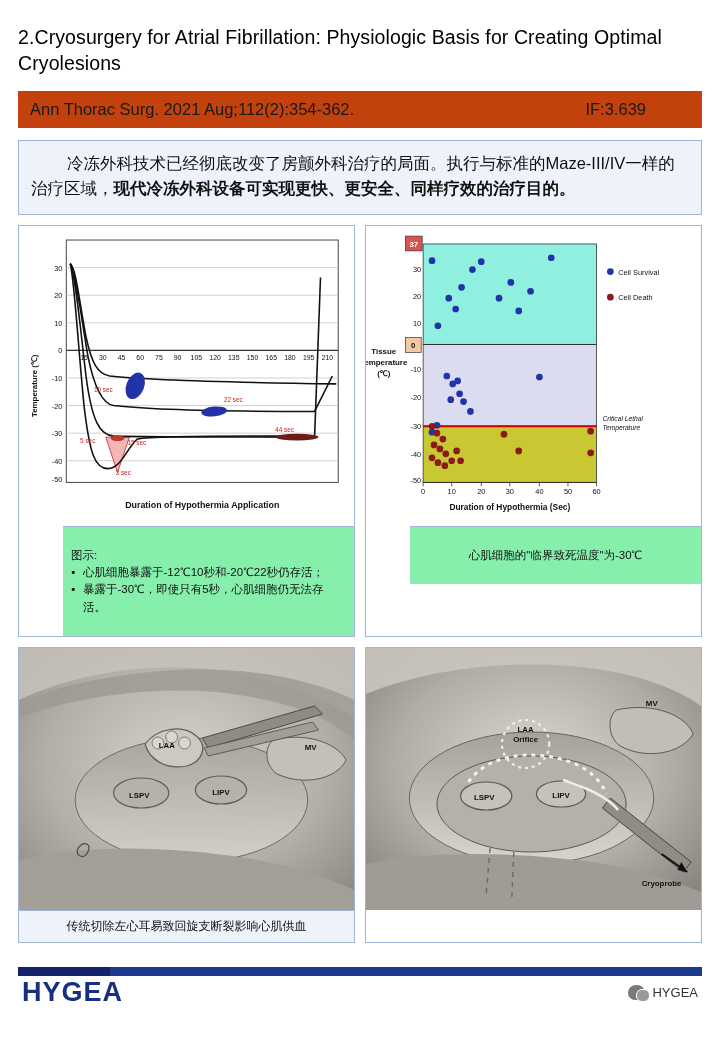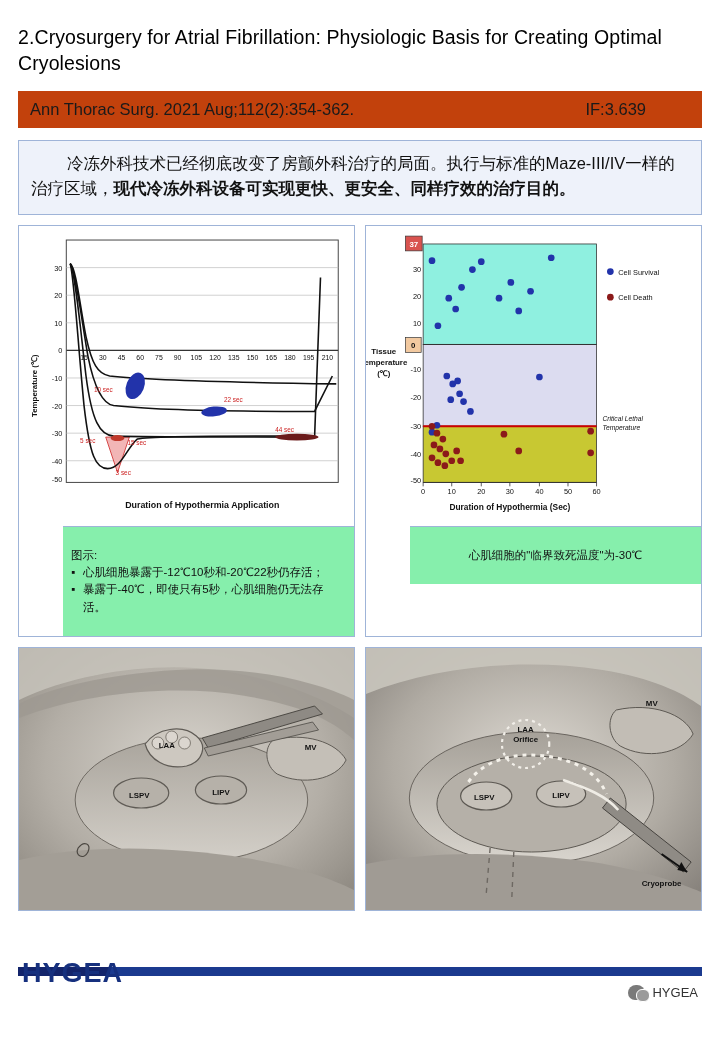--- a/index.html
+++ b/index.html
@@ -139,20 +139,21 @@
     display: flex;
   }
   .footer-bar .seg1 { width: 92px; background: #13246b; }
   .footer-bar .seg2 { flex: 1; background: #1b3a8f; }
 
   .footer {
     position: absolute;
     left: 0; right: 0; bottom: 0;
     height: 82px;
     display: flex;
+    align-items: center;
     justify-content: space-between;
     padding: 0 22px 14px 22px;
   }
   .brand {
     color: #16307e;
     font-size: 27px;
     font-weight: bold;
     letter-spacing: 1px;
   }
   .wechat {
@@ -273,21 +274,21 @@
         </svg>
       </div>
       <div class="chart-caption">
         <div>图示:</div>
         <div class="bullet-line">
           <span class="b">▪</span>
           <span>心肌细胞暴露于-12℃10秒和-20℃22秒仍存活；</span>
         </div>
         <div class="bullet-line">
           <span class="b">▪</span>
-          <span>暴露于-40℃，即使只有5秒，心肌细胞仍无法存活。</span>
+          <span>暴露于-30℃，即使只有5秒，心肌细胞仍无法存活。</span>
         </div>
       </div>
     </div>
 
     <div class="chart-card">
       <div class="chart-area">
         <svg width="100%" height="300" viewBox="0 0 340 300" preserveAspectRatio="xMidYMid meet">
           <rect x="0" y="0" width="340" height="300" fill="#ffffff"></rect>
 
           <rect x="58" y="16" width="176" height="102" fill="#8ff0e0" stroke="#333" stroke-width="0.8"></rect>
@@ -444,20 +445,21 @@
 
           <g font-family="Liberation Sans, sans-serif" font-size="8" font-weight="bold" fill="#111">
             <text x="150" y="100" text-anchor="middle">LAA</text>
             <text x="296" y="102" text-anchor="middle">MV</text>
             <text x="122" y="150" text-anchor="middle">LSPV</text>
             <text x="205" y="147" text-anchor="middle">LIPV</text>
           </g>
           <path d="M60,200 C66,192 74,196 70,204 C66,212 56,208 60,200" fill="none" stroke="#4a4640" stroke-width="1.2"></path>
         </svg>
       </div>
+      <div class="img-caption">传统切除左心耳易致回旋支断裂影响心肌供血</div>
     </div>
 
     <div class="img-card">
       <div class="img-holder">
         <svg width="100%" height="100%" viewBox="0 0 340 262" preserveAspectRatio="none">
           <defs>
             <radialGradient id="gr1" cx="50%" cy="45%" r="70%">
               <stop offset="0%" stop-color="#ddd9d2"></stop>
               <stop offset="60%" stop-color="#b0aba3"></stop>
               <stop offset="100%" stop-color="#85807a"></stop>

